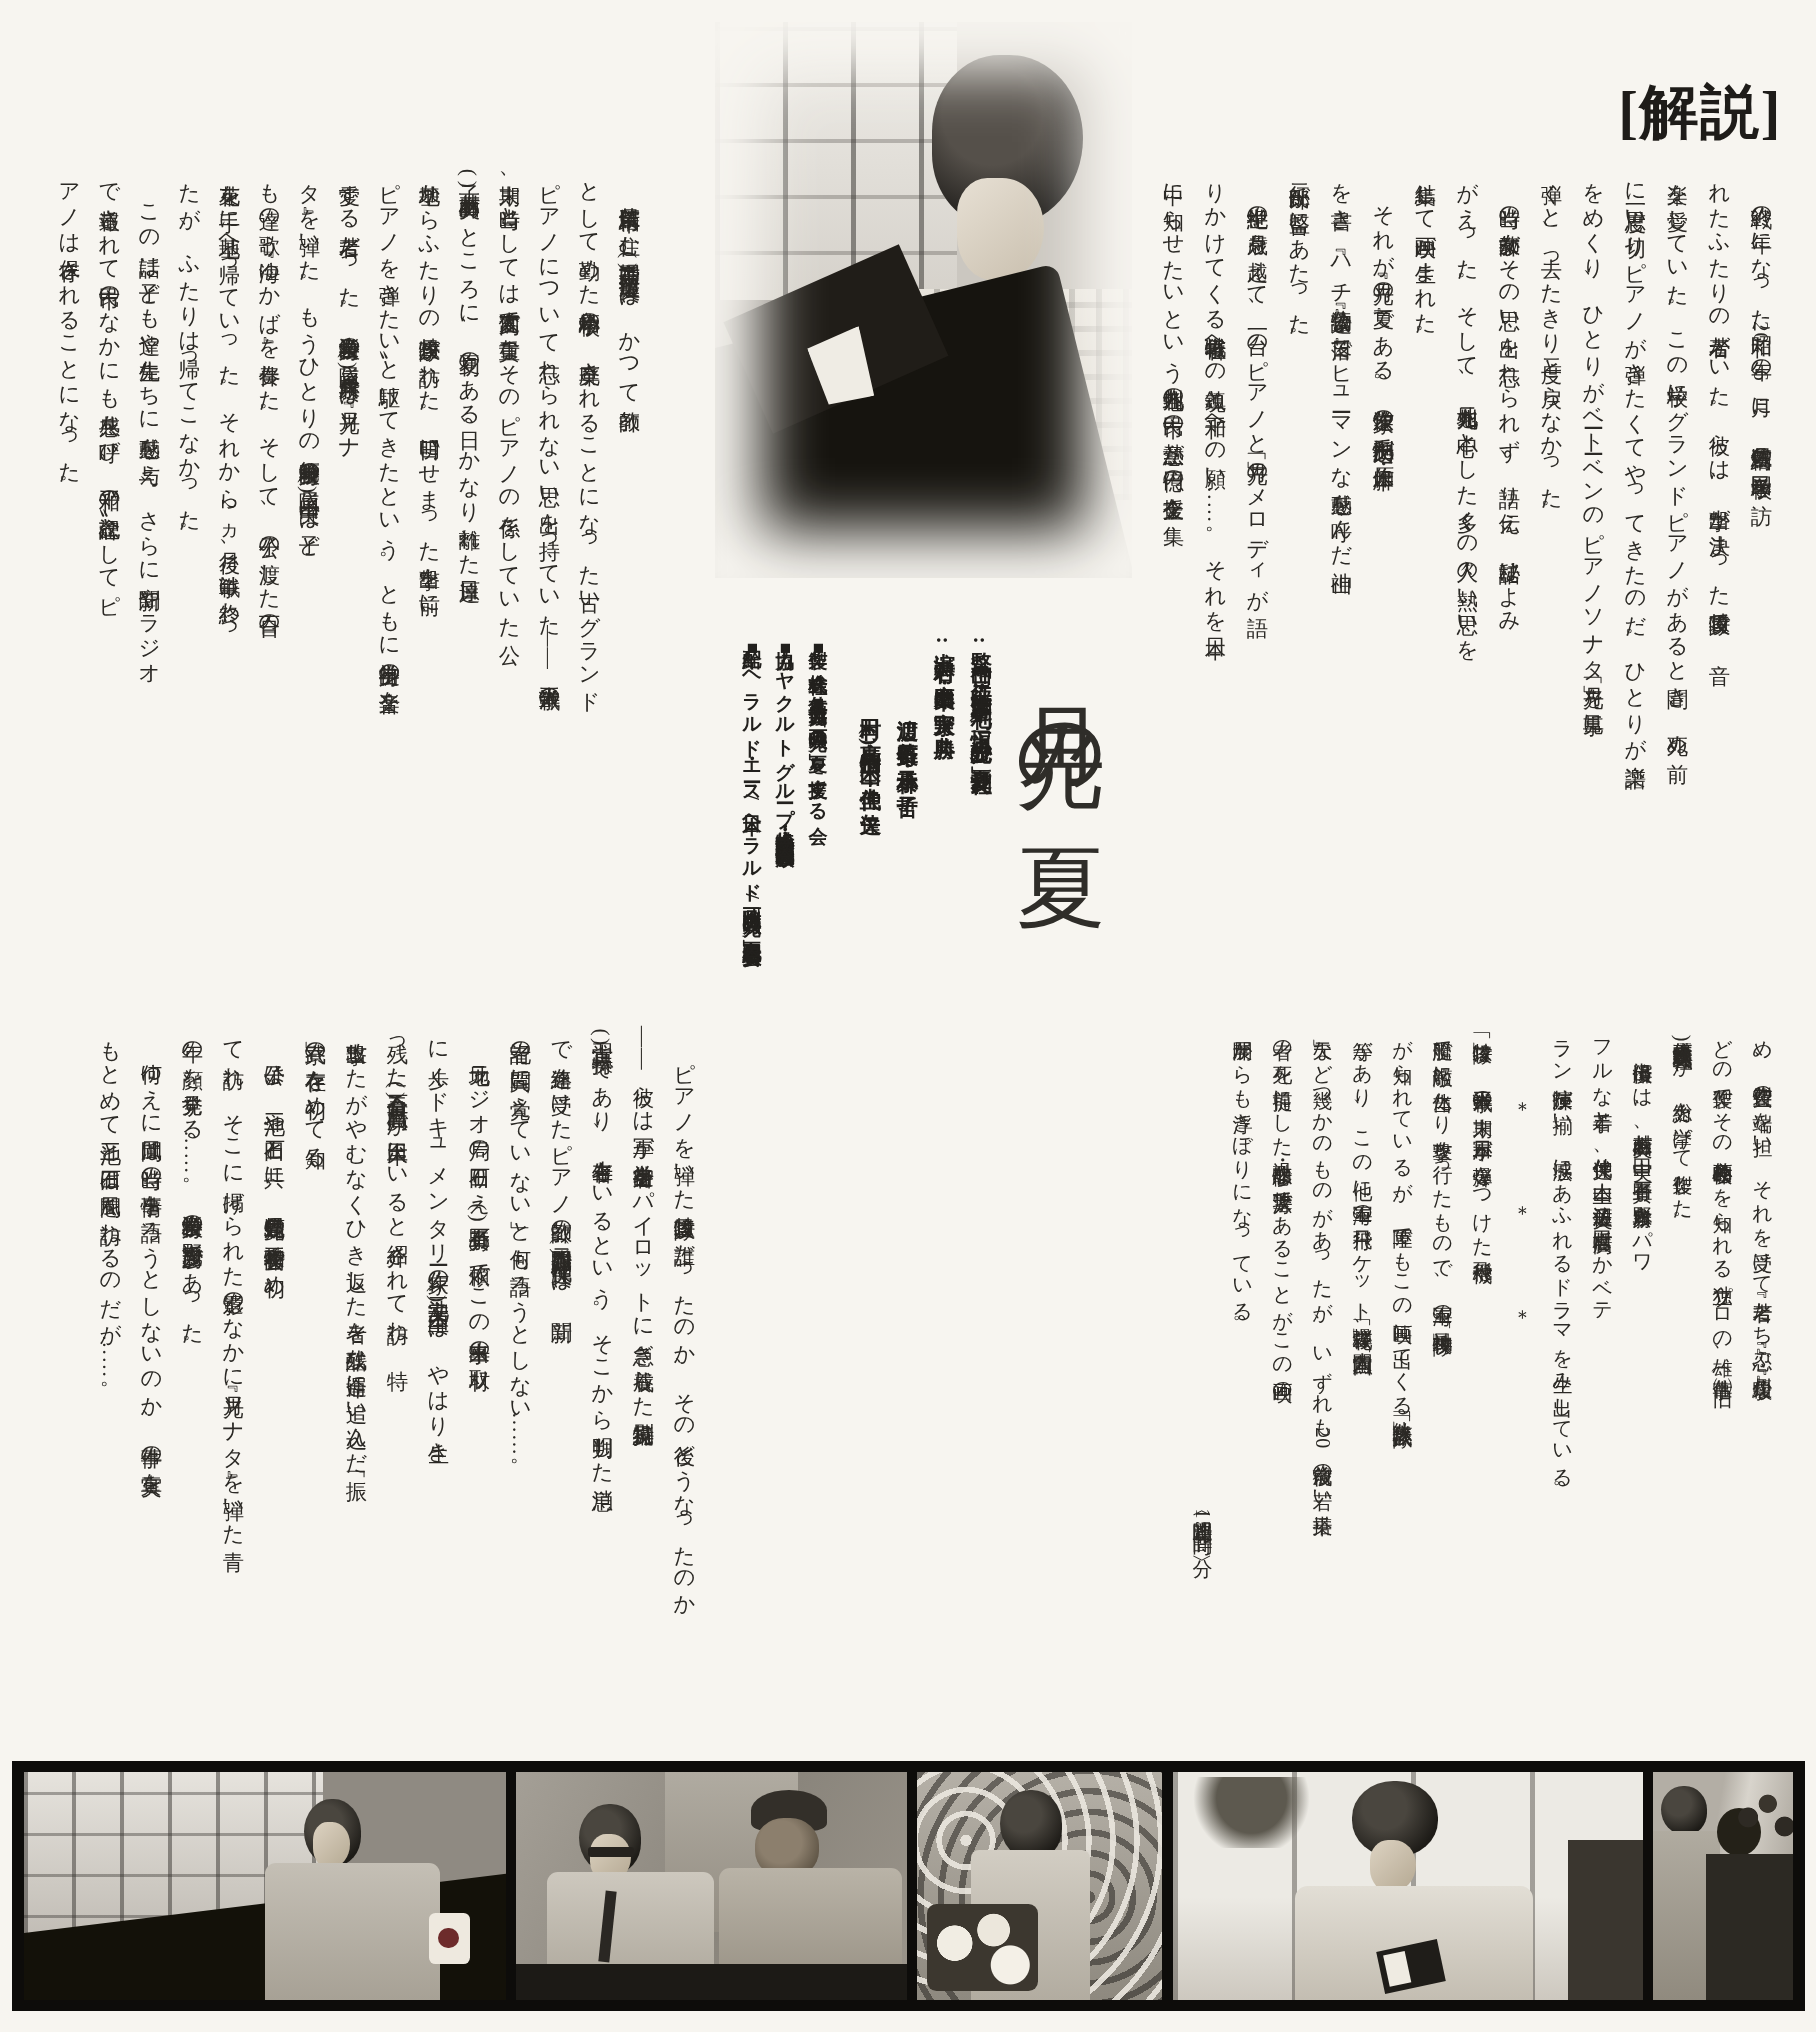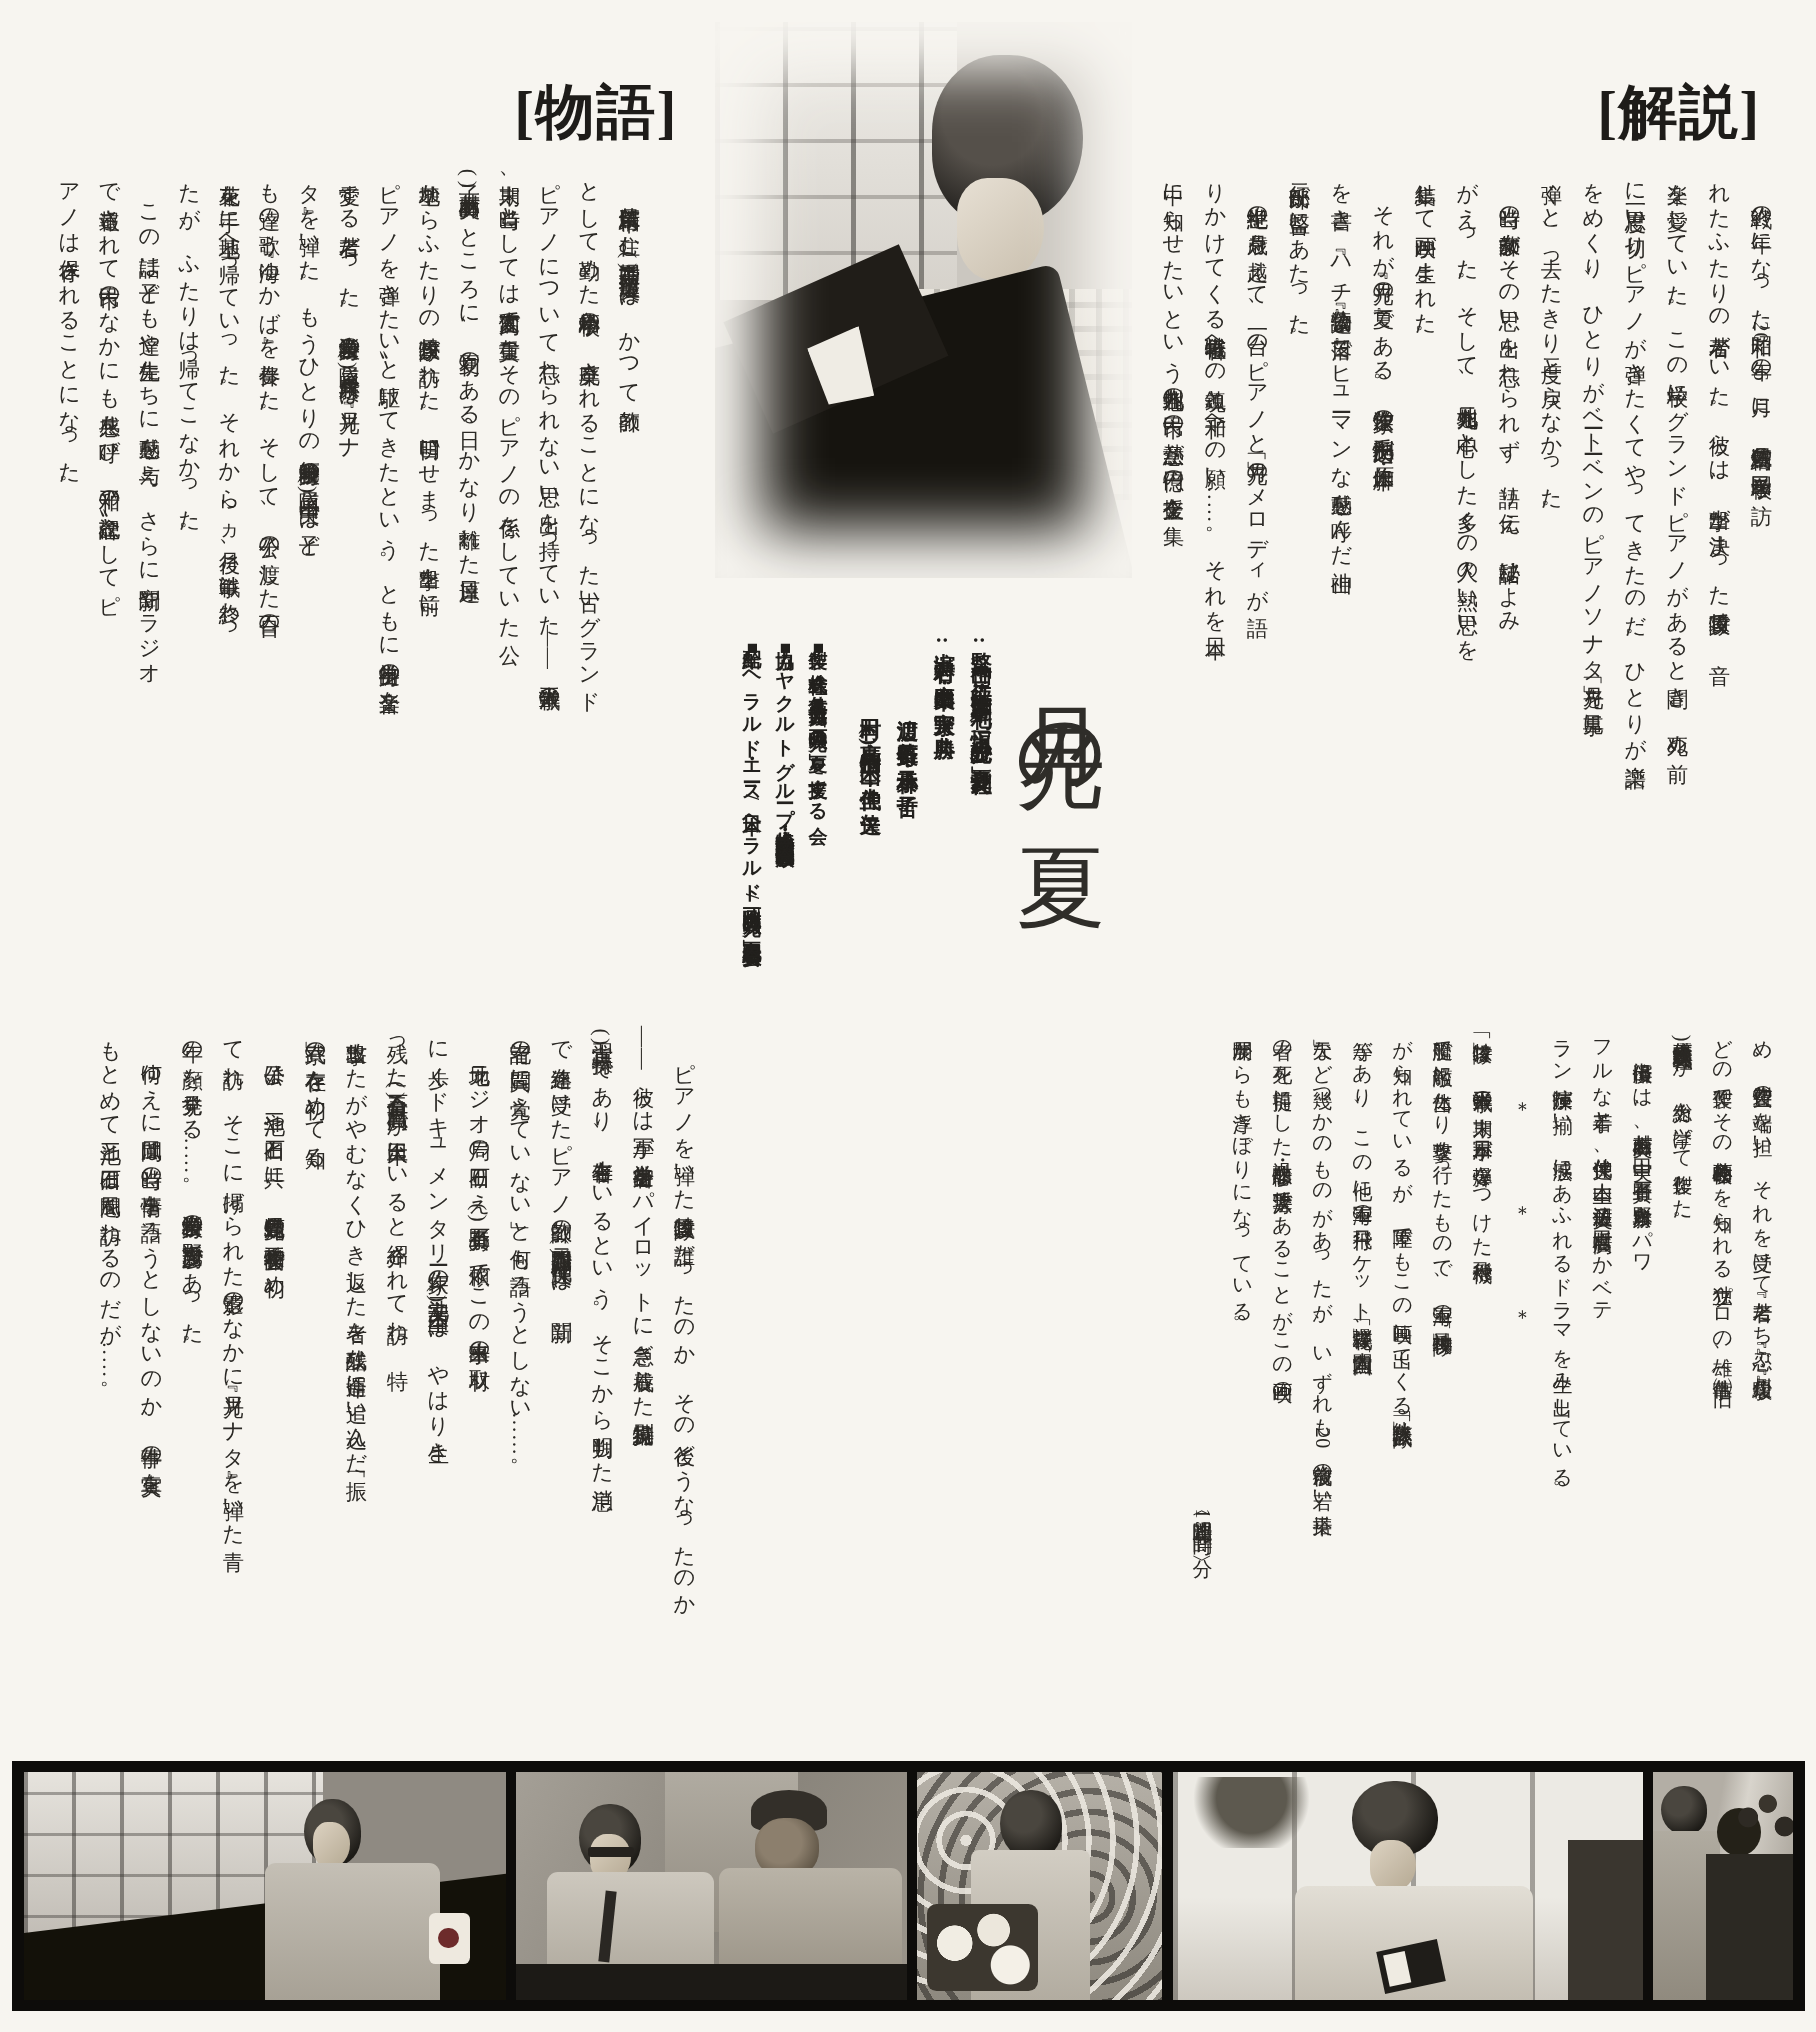--- a/index.html
+++ b/index.html
@@ -127,22 +127,21 @@
         radial-gradient(circle at 20% 40%,#2e2a24 0 9.5px,rgba(0,0,0,0) 10.3px),
         radial-gradient(circle at 55% 25%,#3a352d 0 8.7px,rgba(0,0,0,0) 9.5px),
         radial-gradient(circle at 85% 50%,#2e2a24 0 9.5px,rgba(0,0,0,0) 10.3px),
         rgba(0,0,0,0);}
 </style>
 </head>
 <body>
 
 <div class="page">
 
-  <div class="sec-header" style="left:472px;width:206px;">[物語]</div>
-  <div class="sec-header" style="left:1576px;width:206px;text-align:center;">[解説]</div>
+  <div class="sec-header" style="left:1576px;width:206px;">[解説]</div>
 
   <div class="vtext body-text story-part1">　佐賀県鳥栖市に住む主婦吉岡公子(渡辺美佐子)は、かつて教師
 として勤めた鳥栖小学校の、廃棄されることになった古いグランド
 ピアノについて忘れられない思い出を持っていた――太平洋戦争の
 末期、当時としては大変高価で貴重なそのピアノの係をしていた公
 子(若村麻由美)のところに、初夏のある日、かなり離れた目達原
 基地からふたりの特攻隊員が訪れた。〝明日にせまった出撃を前に、
 ピアノを弾きたい〟と駆けてきたという。ともに学徒出身の音楽を
 愛する若者だった。音楽学校出身の隊員(永野典勝)は『月光ソナ
 タ』を弾いた。もうひとりの師範学校出身の隊員(田中実)は子ど

